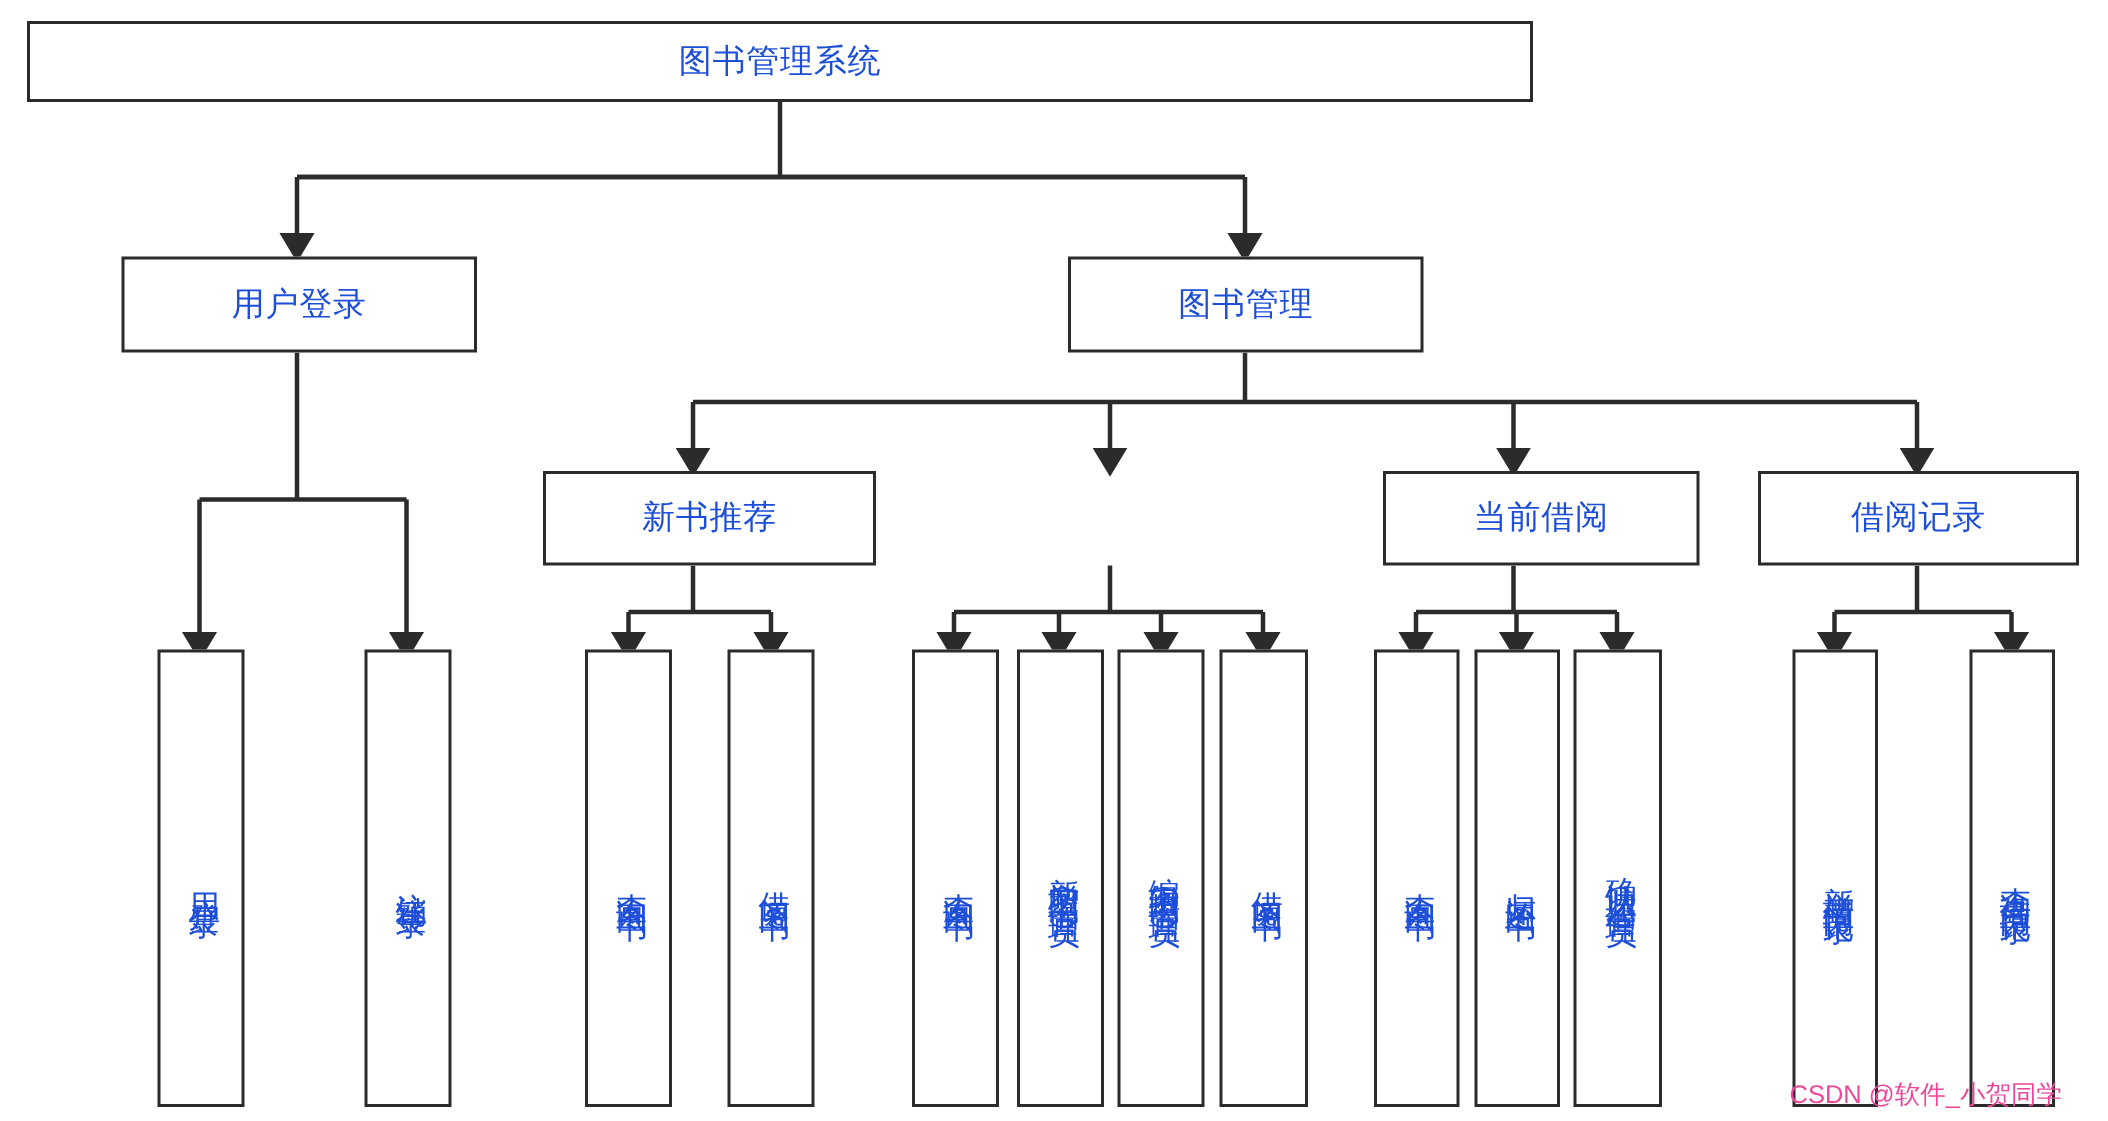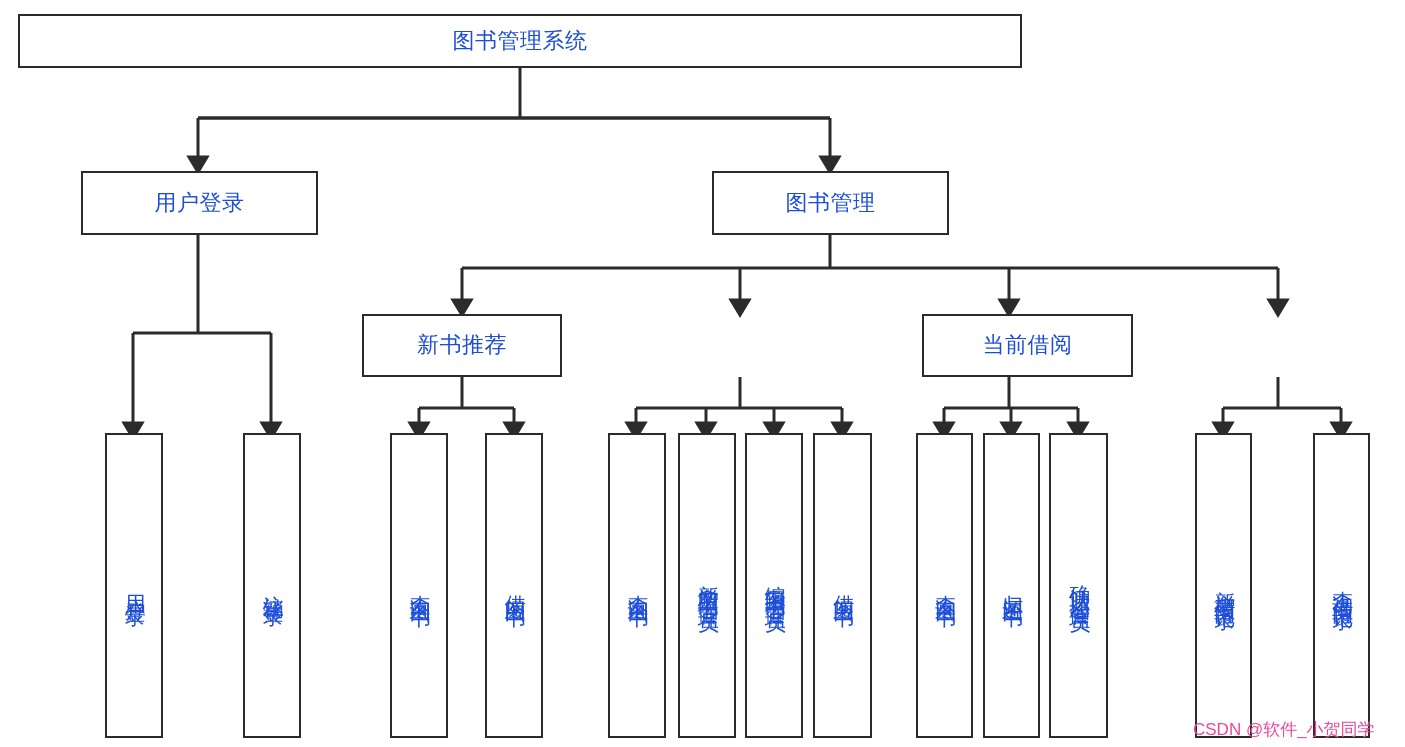--- a/index.html
+++ b/index.html
@@ -124,25 +124,28 @@
     <span class="node-label">图书管理系统</span>
   </div>
 
   <div class="node-box horizontal" style="left:81px; top:171px; width:237px; height:64px;">
     <span class="node-label">用户登录</span>
   </div>
   <div class="node-box horizontal" style="left:712px; top:171px; width:237px; height:64px;text-align:center;">
     <span class="node-label">图书管理</span>
   </div>
 
-  <div class="node-box horizontal" style="left:362px; top:314px; width:200px; height:63px;">
+  <div class="node-box horizontal" style="left:362px; top:314px; width:222px; height:63px;">
     <span class="node-label">新书推荐</span>
   </div>
   <div class="node-box horizontal" style="left:922px; top:314px; width:211px; height:63px;">
     <span class="node-label">当前借阅</span>
+  </div>
+  <div class="node-box horizontal" style="left:1172px; top:314px; width:214px; height:63px;">
+    <span class="node-label">借阅记录</span>
   </div>
 
   <div class="node-box vertical" style="left:105px; top:433px; width:58px; height:305px;">
     <span class="node-label">用户登录</span>
   </div>
   <div class="node-box vertical" style="left:243px; top:433px; width:58px; height:305px;">
     <span class="node-label">注销登录</span>
   </div>
 
   <div class="node-box vertical" style="left:390px; top:433px; width:58px; height:305px;">

